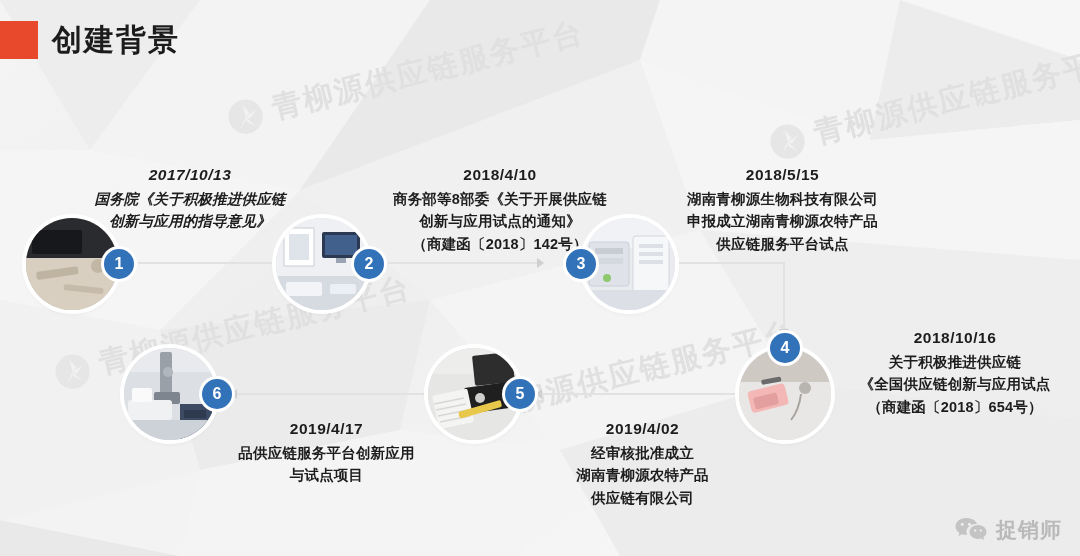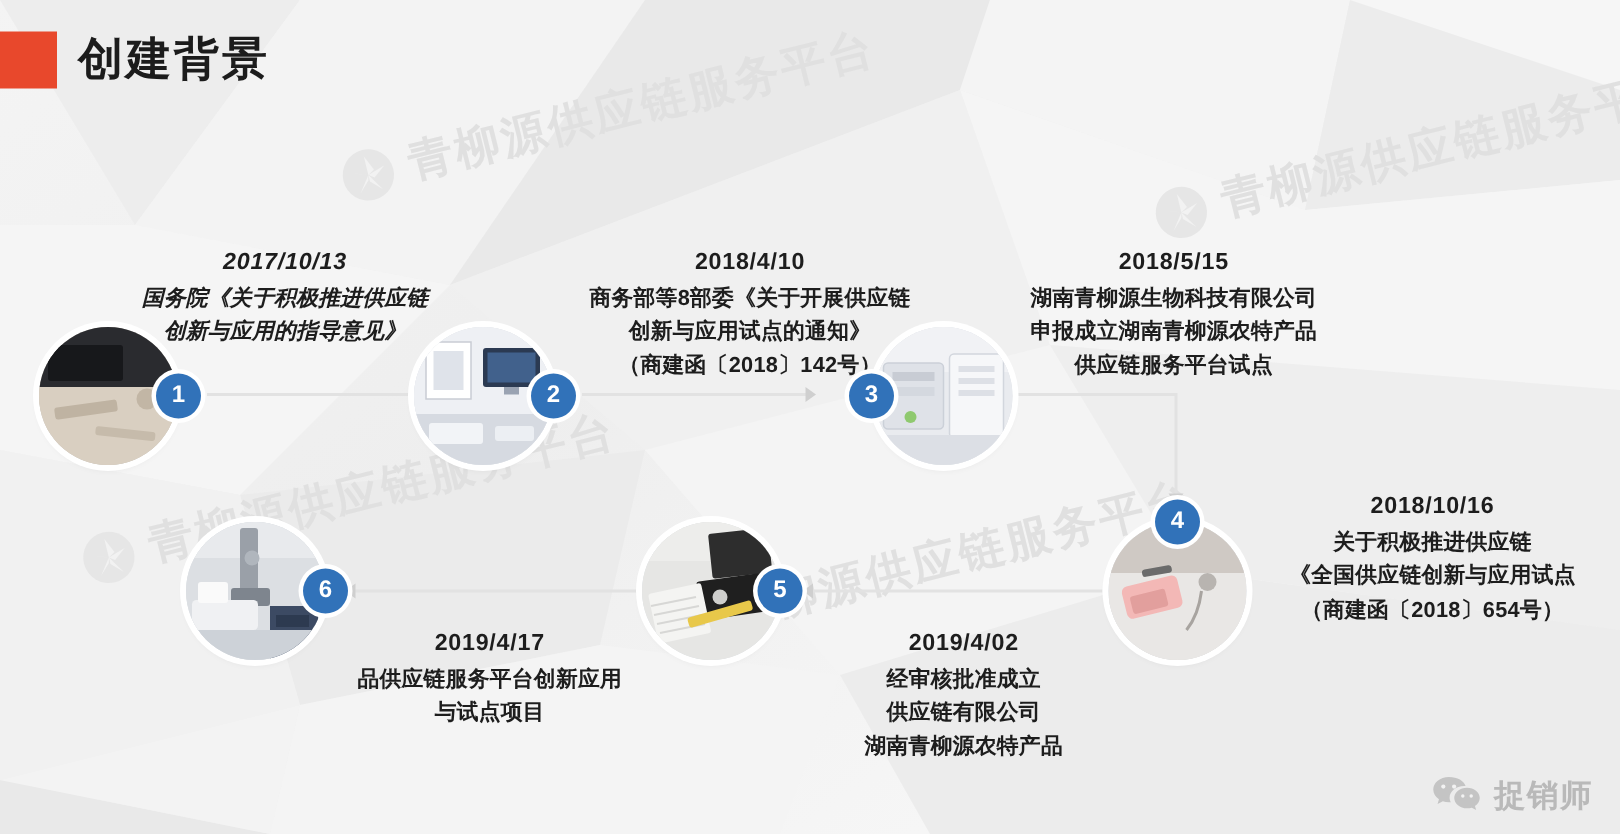--- a/index.html
+++ b/index.html
@@ -365,22 +365,22 @@
         <path d="M62 46 Q60 62 52 72" stroke="#a8a4a0" stroke-width="2" fill="none"></path>
       </svg>
     </div>
     <div class="badge" style="left:770px; top:333px;">4</div>
   </div>
 
   <div class="node">
     <div class="cap" style="left:530px; top:417px; width:225px;">
       <span class="date">2019/4/02</span>
       <span class="line">经审核批准成立</span>
+      <span class="line">湖南青柳源农特产品</span>
       <span class="line">供应链有限公司</span>
-      <span class="line">湖南青柳源农特产品</span>
     </div>
     <div class="photo" style="left:428px; top:348px; width:92px; height:92px;">
       <svg class="ph-inner" viewBox="0 0 92 92">
         <rect width="92" height="92" fill="#e6e6e4"></rect>
         <rect x="0" y="0" width="92" height="26" fill="#ededeb"></rect>
         <rect x="44" y="8" width="40" height="30" rx="2" fill="#2d2d2d" transform="rotate(-6 44 8)"></rect>
         <rect x="36" y="40" width="44" height="26" rx="2" fill="#1f1f1f" transform="rotate(-8 36 40)"></rect>
         <rect x="4" y="48" width="36" height="34" rx="2" fill="#f4f4f2" transform="rotate(-12 4 48)"></rect>
         <g stroke="#d7d7d5" stroke-width="1.4">
           <line x1="6" y1="56" x2="36" y2="50"></line>

